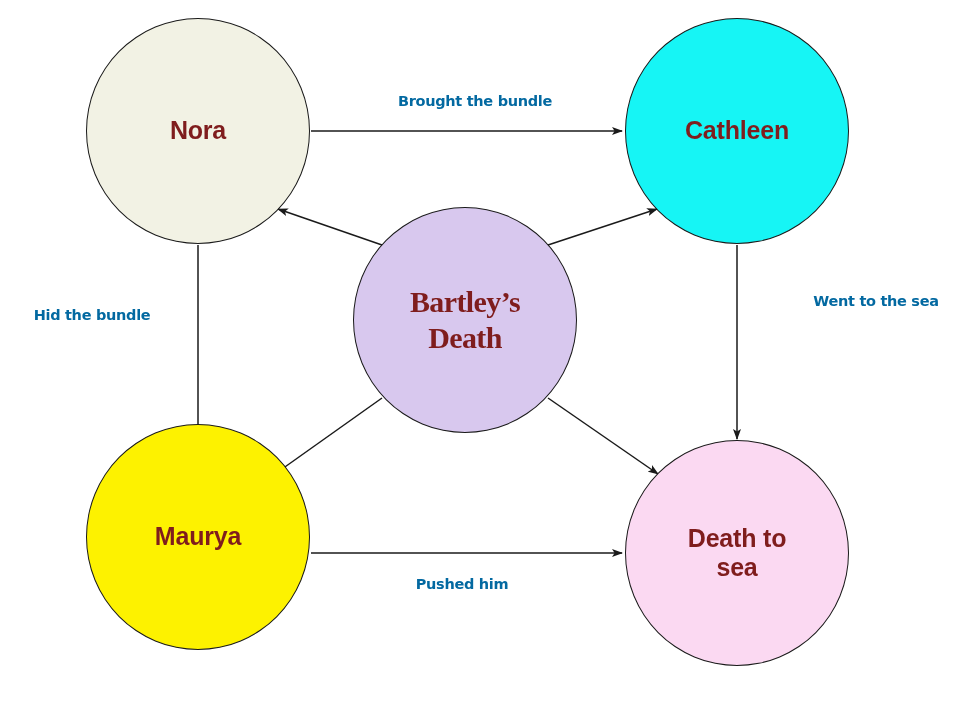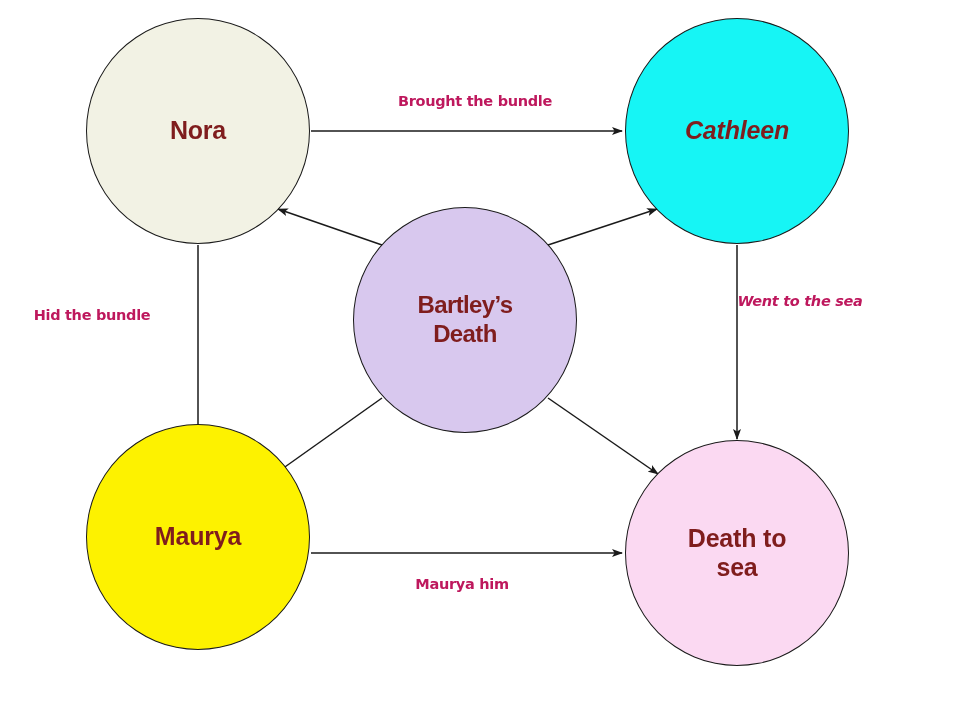--- a/index.html
+++ b/index.html
@@ -41,31 +41,31 @@
     font-family: "Liberation Sans", sans-serif;
     font-weight: bold;
     font-size: 25px;
     color: #7f1d1d;
     line-height: 1.18;
     letter-spacing: -0.2px;
     white-space: pre-line;
     padding: 0 6px;
   }
   .node.center .node-label {
-    font-family: Liberation Sans, sans-serif;
-    font-size: 24px;
+    font-family: Liberation Serif, serif;
+    font-size: 30px;
     letter-spacing: -0.6px;
     line-height: 1.2;
   }
   .edge-label {
     position: absolute;
     font-family: "DejaVu Sans", sans-serif;
     font-weight: bold;
     font-size: 14.5px;
-    color: #be185d;
+    color: #0369a1;
     letter-spacing: -0.3px;
     white-space: nowrap;
   }
 </style>
 </head>
 <body>
 
 <div id="canvas">
 
   <svg id="edge-layer" viewBox="0 0 960 720">
@@ -83,35 +83,35 @@
         <line x1="548" y1="245" x2="657" y2="209" stroke="#1a1a1a" stroke-width="1.5" marker-end="url(#arrowhead)"></line>
         <line x1="382" y1="398" x2="275" y2="474" stroke="#1a1a1a" stroke-width="1.5" marker-end="url(#arrowhead)"></line>
         <line x1="548" y1="398" x2="658" y2="474" stroke="#1a1a1a" stroke-width="1.5" marker-end="url(#arrowhead)"></line>
       </g>
   </svg>
 
   <div id="node-layer">
       <div class="node" style="left: 86px; top: 18px; width: 224px; height: 226px; background: rgb(242, 242, 228); border-color: rgb(26, 26, 26);">
         <span class="node-label">Nora</span>
       </div>
-      <div class="node" style="left: 625px; top: 18px; width: 224px; height: 226px; background: rgb(22, 245, 245); border-color: rgb(26, 26, 26); font-style: italic;">
+      <div class="node" style="left: 625px; top: 18px; width: 224px; height: 226px; background: rgb(22, 245, 245); border-color: rgb(26, 26, 26);">
         <span class="node-label">Cathleen</span>
       </div>
       <div class="node center" style="left: 353px; top: 207px; width: 224px; height: 226px; background: rgb(216, 200, 238); border-color: rgb(26, 26, 26);">
         <span class="node-label">Bartley’s
 Death</span>
       </div>
       <div class="node" style="left: 86px; top: 424px; width: 224px; height: 226px; background: rgb(253, 242, 0); border-color: rgb(26, 26, 26);">
         <span class="node-label">Maurya</span>
       </div>
       <div class="node" style="left: 625px; top: 440px; width: 224px; height: 226px; background: rgb(251, 217, 242); border-color: rgb(26, 26, 26);">
         <span class="node-label">Death to
 sea</span>
       </div>
     </div>
   <div id="edge-label-layer">
       <div class="edge-label" style="left: 475px; top: 101px; transform: translate(-50%, -50%);">Brought the bundle</div>
       <div class="edge-label" style="left: 92px; top: 315px; transform: translate(-50%, -50%);">Hid the bundle</div>
-      <div class="edge-label" style="left: 800px; top: 301px; transform: translate(-50%, -50%); font-style: italic;">Went to the sea</div>
-      <div class="edge-label" style="left: 462px; top: 584px; transform: translate(-50%, -50%);">Maurya him</div>
+      <div class="edge-label" style="left: 876px; top: 301px; transform: translate(-50%, -50%);">Went to the sea</div>
+      <div class="edge-label" style="left: 462px; top: 584px; transform: translate(-50%, -50%);">Pushed him</div>
     </div>
 
 </div>
 
 </body></html>

